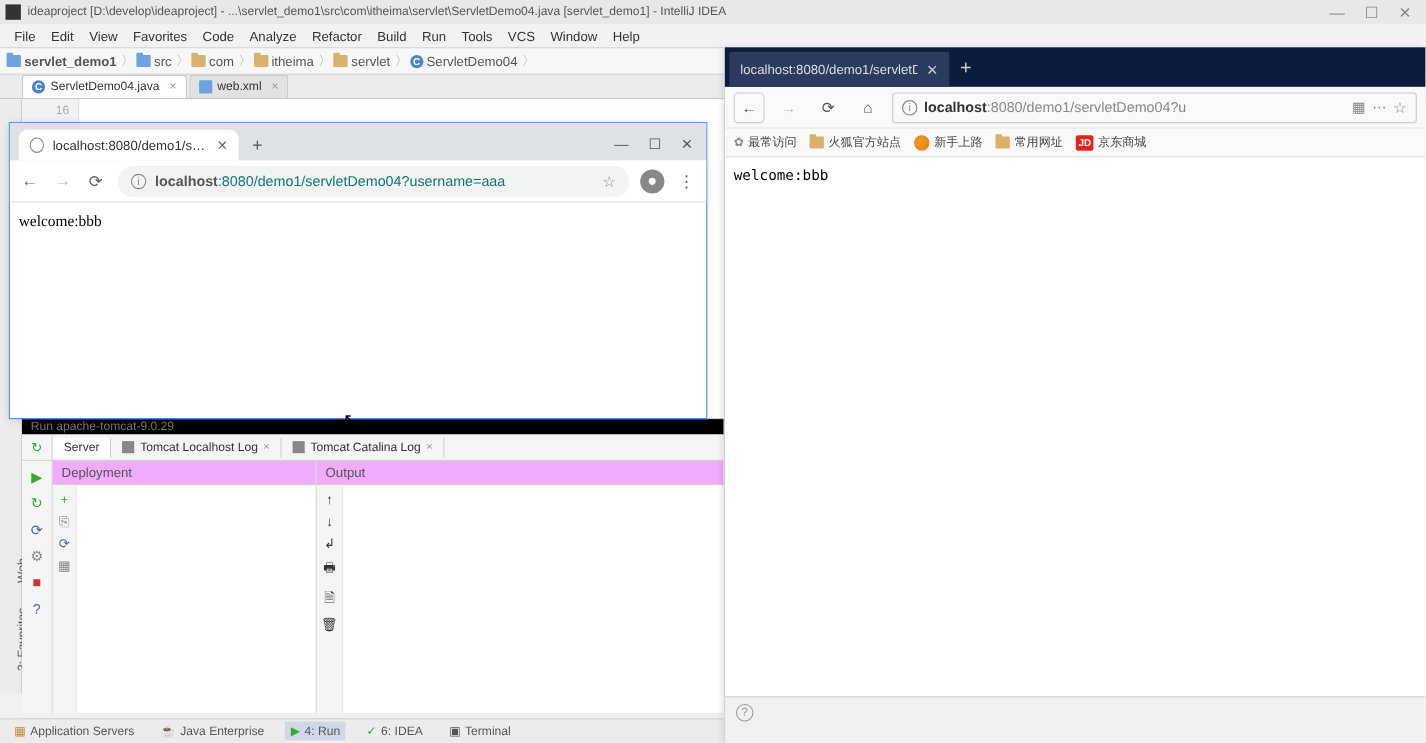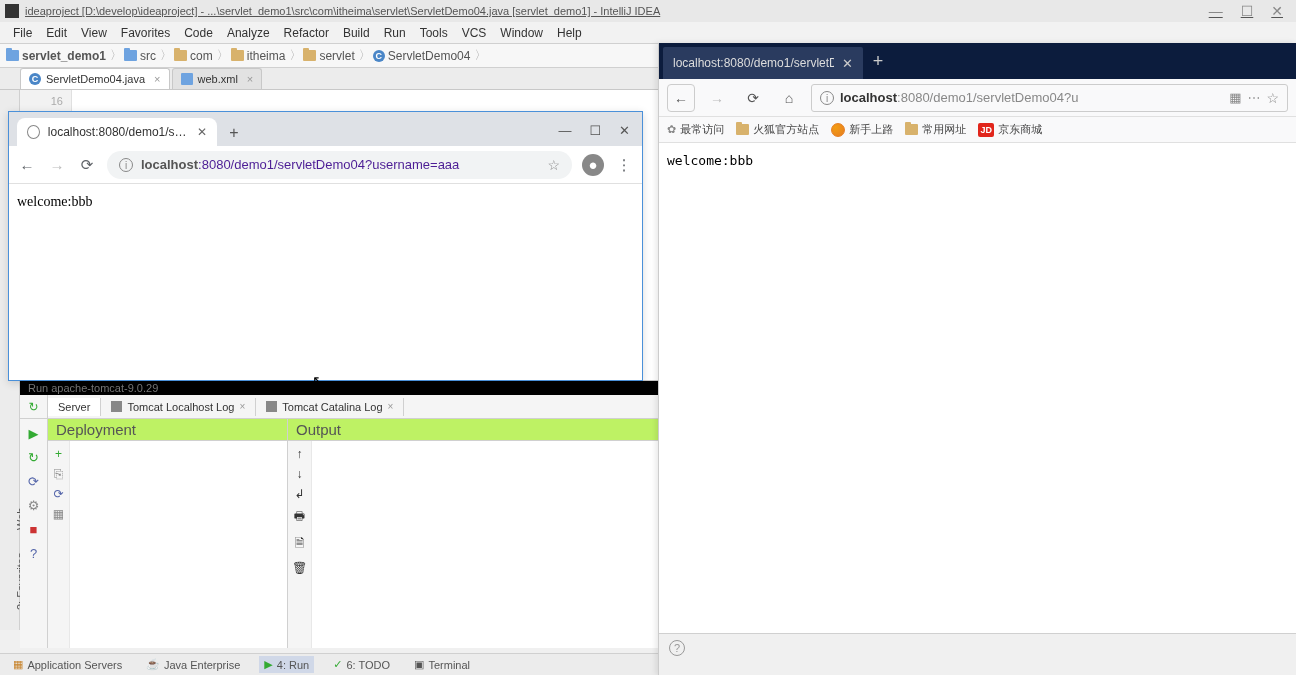--- a/index.html
+++ b/index.html
@@ -1,19 +1,19 @@
 <!DOCTYPE html>
 <html><head>
 <meta charset="utf-8">
 <style>
 * { margin: 0; padding: 0; box-sizing: border-box; font-family: "Segoe UI", Arial, sans-serif; }
 body { width: 1296px; height: 675px; background: #f0f0f0; position: relative; overflow: hidden; font-size: 12px; color: #333; }
 
 
-.titlebar { height: 22px; background: #e8e8e8; display: flex; align-items: center; padding: 0 5px; color: #555; font-size: 11px; text-decoration: underline; }
+.titlebar { height: 22px; background: #e8e8e8; display: flex; align-items: center; padding: 0 5px; color: #555; font-size: 11px; }
 .titlebar .icon { width: 14px; height: 14px; background: #333; margin-right: 6px; display: inline-block; }
 .titlebar .controls { margin-left: auto; display: flex; gap: 18px; padding-right: 8px; color: #888; font-size: 14px; }
 .titlebar .controls span { cursor: pointer; }
 
 
 .menubar { height: 22px; background: #f2f2f2; display: flex; align-items: center; padding: 0 6px; border-bottom: 1px solid #d0d0d0; }
 .menubar .item { padding: 0 7px; cursor: pointer; font-size: 12px; }
 
 
 .navbar { height: 24px; background: #f7f7f7; display: flex; align-items: center; padding: 0 6px; border-bottom: 1px solid #d0d0d0; font-size: 12px; color: #555; }
@@ -44,21 +44,21 @@
 .run-header { height: 14px; background: #000000; font-size: 11px; color:#777; padding-left:8px; line-height:14px; overflow:hidden }
 .run-tabs { height: 24px; background: #f5f5f5; display: flex; align-items: center; border-bottom: 1px solid #d0d0d0; }
 .run-tabs-left { width: 28px; height:100%; border-right:1px solid #d0d0d0; display:flex; align-items:center; justify-content:center; }
 .rtab { padding: 3px 10px; border-right: 1px solid #d0d0d0; display:flex; align-items:center; gap:5px; font-size:11px; cursor:pointer }
 .rtab.active { background: #fff; }
 .rtab .close { color:#999; font-size:10px }
 .run-body { display:flex; height: calc(100% - 38px); }
 .run-gutter { width: 28px; background: #f5f5f5; border-right:1px solid #d0d0d0; display:flex; flex-direction:column; align-items:center; gap:8px; padding-top:6px }
 .run-gutter span { width:16px; height:16px; display:flex; align-items:center; justify-content:center; font-size:13px; cursor:pointer }
 .deploy-col { width: 240px; border-right:1px solid #d0d0d0; }
-.col-head { height:22px; background:#bef264; border-bottom:1px solid #d0d0d0; padding:0 8px; line-height:22px; font-size:15px; color:#555 }
+.col-head { height:22px; background:#f0abfc; border-bottom:1px solid #d0d0d0; padding:0 8px; line-height:22px; font-size:12px; color:#555 }
 .deploy-body { display:flex; height:calc(100% - 22px) }
 .deploy-gutter { width:22px; background:#f5f5f5; border-right:1px solid #e8e8e8; display:flex; flex-direction:column; align-items:center; gap:6px; padding-top:6px }
 .deploy-item { padding:5px 6px; display:flex; align-items:center; gap:5px; font-size:11px }
 .ok-icon { width:12px;height:12px;border:1.5px solid #3a3;border-radius:50%;position:relative }
 .ok-icon::after{content:"";position:absolute;left:2px;top:1px;width:4px;height:6px;border-right:1.5px solid #3a3;border-bottom:1.5px solid #3a3;transform:rotate(45deg)}
 .output-col { flex:1 }
 .out-gutter { width: 24px; background:#f5f5f5; border-right:1px solid #e8e8e8; height:calc(100% - 22px); float:left; display:flex; flex-direction:column; align-items:center; gap:6px; padding-top:6px }
 
 
 .bottom-bar { position:absolute; left:0; bottom:0; right:0; height:22px; background:#ececec; border-top:1px solid #d0d0d0; display:flex; align-items:center; padding:0 8px; gap:14px; font-size:11px; color:#555 }
@@ -252,21 +252,21 @@
   <div class="bitem">
       <span style="color:#56a">☕</span>
       <span>Java Enterprise</span>
     </div>
   <div class="bitem active">
       <span style="color:#3a3">▶</span>
       <span>4: Run</span>
     </div>
   <div class="bitem">
       <span style="color:#3a3">✓</span>
-      <span>6: TODO</span>
+      <span>6: IDEA</span>
     </div>
   <div class="bitem">
       <span>▣</span>
       <span>Terminal</span>
     </div>
 </div>
 
 <div class="chrome-win">
   <div class="chrome-titlebar">
     <div class="chrome-tab">
@@ -280,21 +280,21 @@
       <span>☐</span>
       <span>✕</span>
     </div>
   </div>
   <div class="chrome-toolbar">
     <div class="navbtn">←</div>
     <div class="navbtn disabled">→</div>
     <div class="navbtn">⟳</div>
     <div class="chrome-omnibox">
       <span class="info">i</span>
-      <span><b>localhost</b><span style="color:#4c1d95">:8080/demo1/servletDemo04?username=aaa</span></span>
+      <span><b>localhost</b><span style="color:#0f766e">:8080/demo1/servletDemo04?username=aaa</span></span>
       <span style="margin-left:auto" class="star-icon"></span>
     </div>
     <div class="navbtn" style="width:22px;height:22px;border-radius:50%;background:#888;color:#fff">●</div>
     <div class="navbtn">⋮</div>
   </div>
   <div class="chrome-content">welcome:bbb</div>
   <div class="cursor-arrow">↖</div>
 </div>
 
 <div class="firefox-win">

